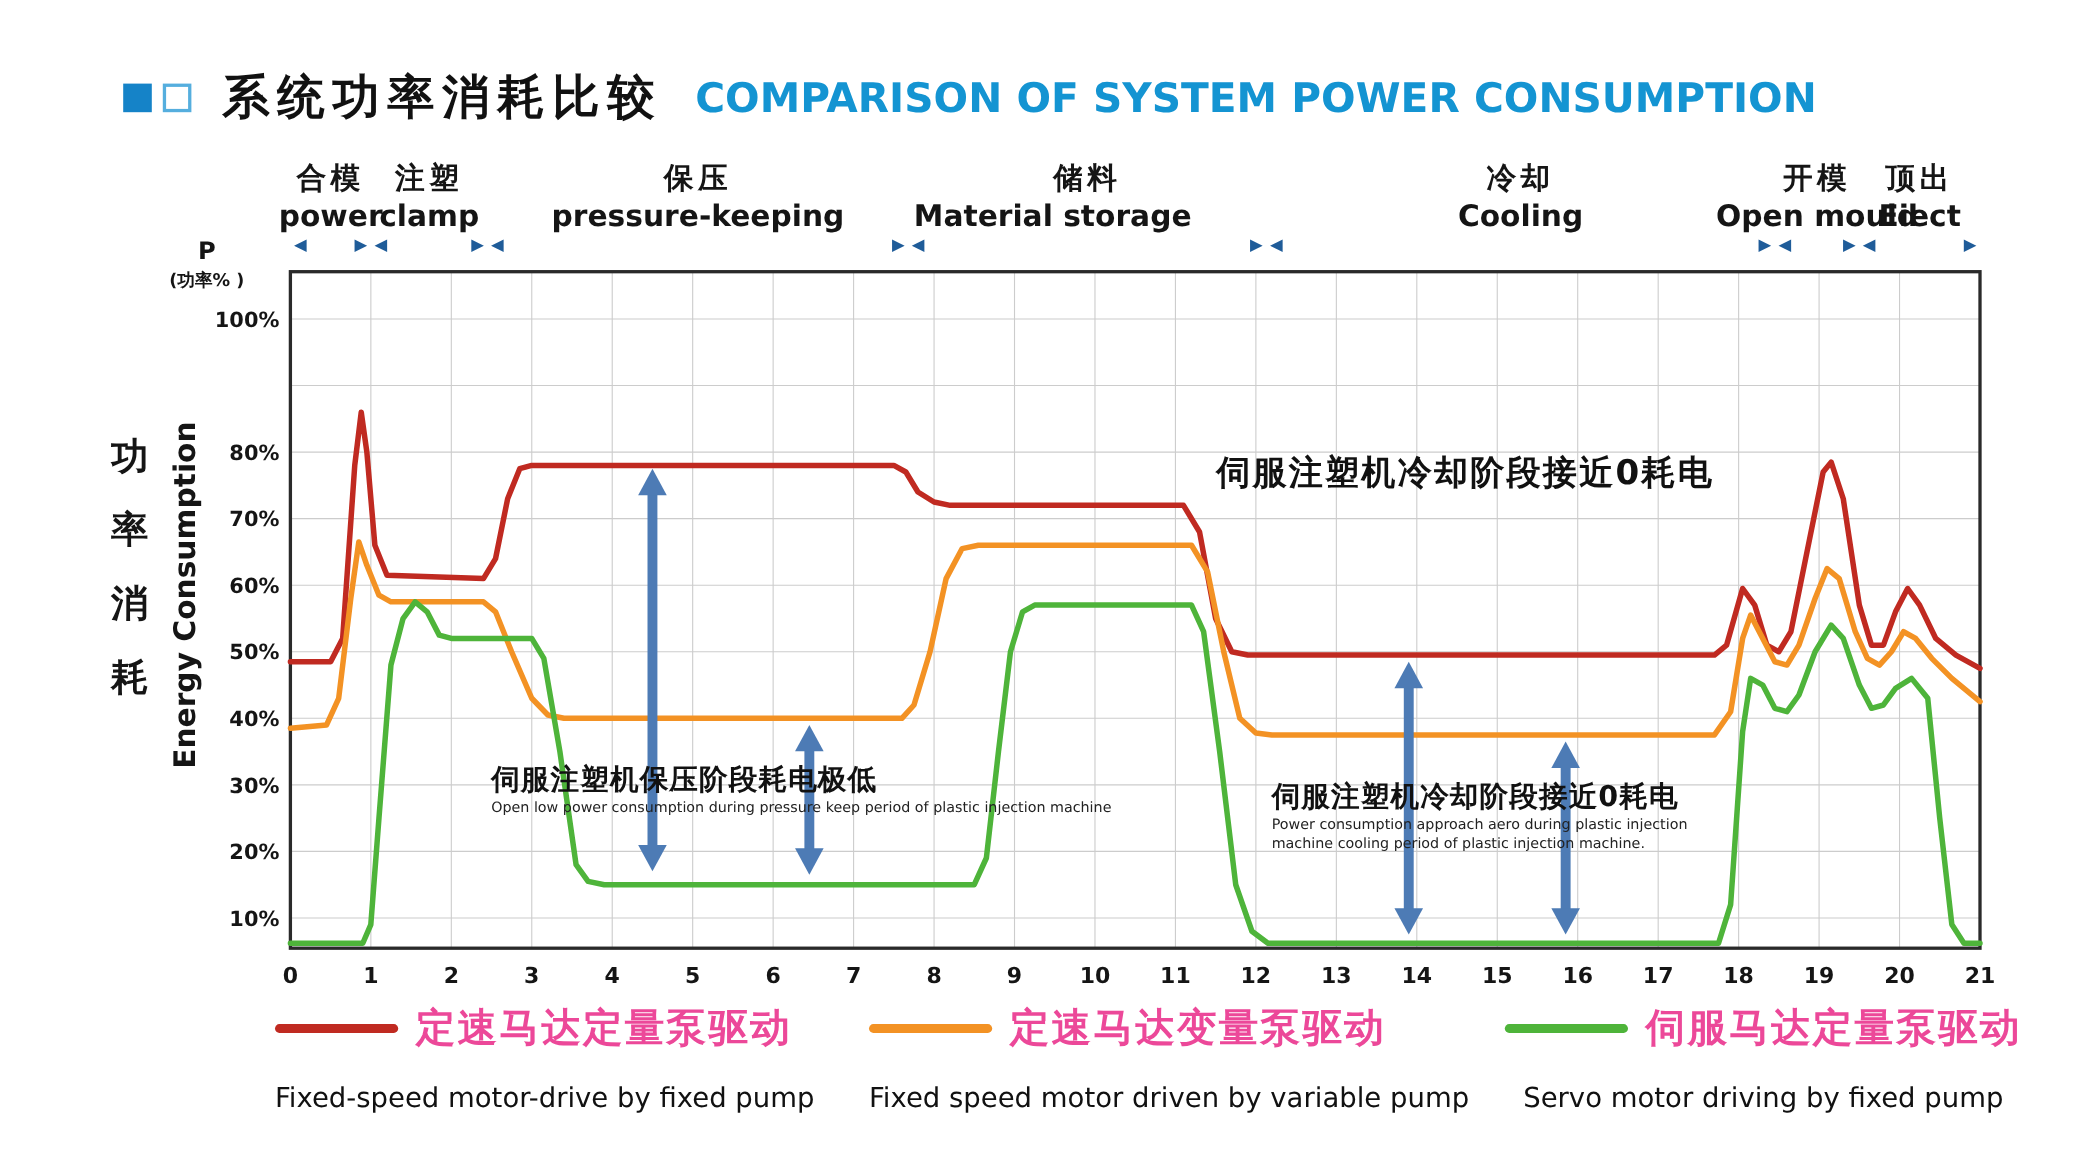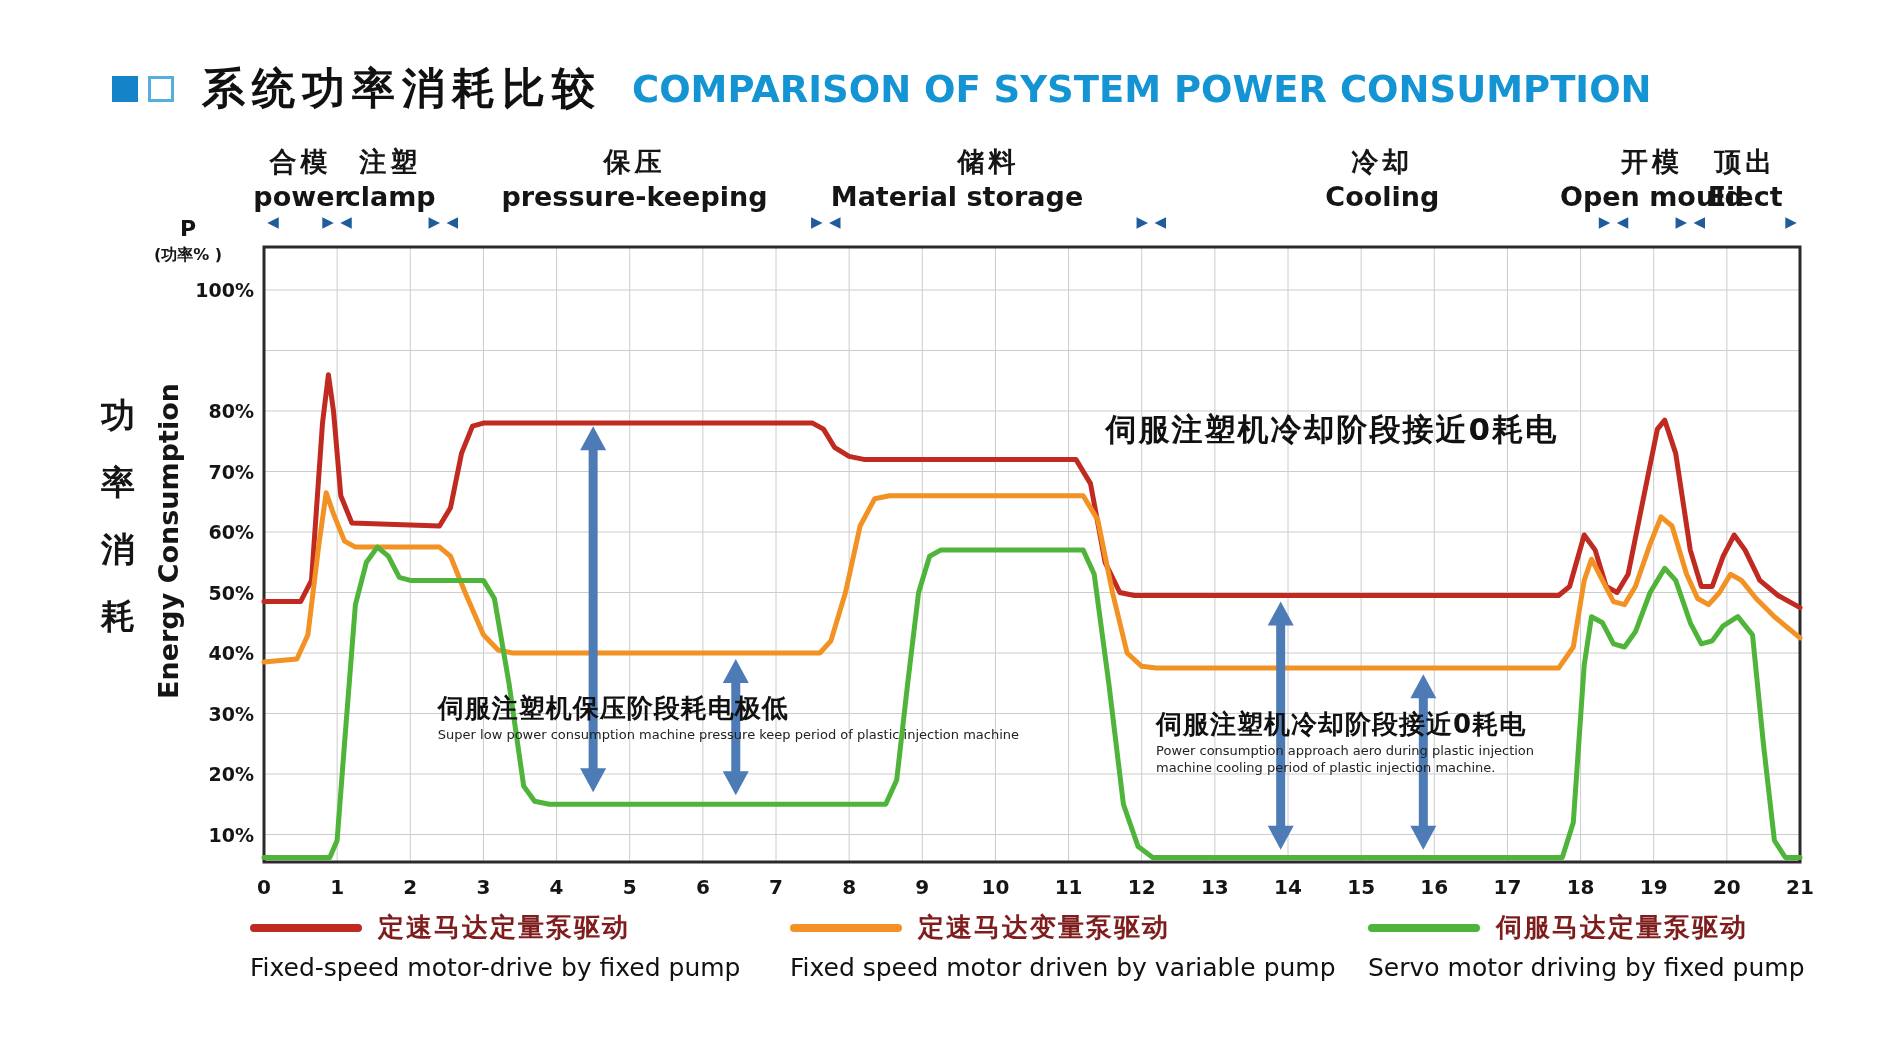--- a/index.html
+++ b/index.html
@@ -24,22 +24,22 @@
   .ph-cn{position:absolute;top:144px;transform:translateX(-50%);font-size:27px;font-weight:bold;letter-spacing:4px;white-space:nowrap}
   .ph-en{position:absolute;top:181px;transform:translateX(-50%);font-size:27px;font-weight:bold;white-space:nowrap}
   .ph-arrow{position:absolute;top:213px;transform:translateX(-50%);font-size:15px;color:#1f5c99;line-height:18px}
   .ann{position:absolute;transform:translate(-50%,-50%);white-space:nowrap;z-index:3}
   .ann-cn{font-weight:bold;font-size:26px;letter-spacing:1px;color:#111}
   .ann.headline .ann-cn{font-size:31px;letter-spacing:2px}
   .ann-en{font-size:13px;line-height:17px;font-weight:normal;color:#222}
   .legend-item{position:absolute;top:910px}
   .leg-row{display:flex;align-items:center}
   .leg-swatch{width:112px;height:8px;border-radius:4px;margin-right:16px}
-  .leg-cn{font-size:26px;font-weight:bold;letter-spacing:2px;white-space:nowrap;color:#7f1d1d}
-  .leg-en{margin-top:8px;font-size:25px;text-align:center;white-space:nowrap;color:#111}
+  .leg-cn{font-size:36px;font-weight:bold;letter-spacing:2px;white-space:nowrap;color:#ec4899}
+  .leg-en{margin-top:24px;font-size:25px;text-align:center;white-space:nowrap;color:#111}
   .ytick{font-family:"DejaVu Sans","Liberation Sans",sans-serif;font-size:19px;font-weight:bold;fill:#151515}
   .xtick{font-family:"DejaVu Sans","Liberation Sans",sans-serif;font-size:20px;font-weight:bold;fill:#151515}
 </style>
 </head>
 <body>
 
 <div id="header">
   <span class="sq sq-filled"></span>
   <span class="sq sq-outline"></span>
   <h1 id="title-cn">系统功率消耗比较</h1>
@@ -185,21 +185,21 @@
     <div class="ph-en" style="left: 1745.14px;">Eiect</div>
     <div class="ph-arrow" style="left: 1699.29px;">◀</div>
     <div class="ph-arrow" style="left: 1791px;">▶</div>
   </div>
 <div id="annotations">
     <div class="ann headline" style="left: 1331.89px; top: 430.36px;">
       <div class="ann-cn">伺服注塑机冷却阶段接近0耗电</div>
     </div>
     <div class="ann" style="left: 728.457px; top: 716.525px;">
       <div class="ann-cn">伺服注塑机保压阶段耗电极低</div>
-      <div class="ann-en">Super low power consumption machine pressure keep period of plastic injection machine</div>
+      <div class="ann-en">Open low power consumption during pressure keep period of plastic injection machine</div>
     </div>
     <div class="ann" style="left: 1345.05px; top: 740.725px;">
       <div class="ann-cn">伺服注塑机冷却阶段接近0耗电</div>
       <div class="ann-en">Power consumption approach aero during plastic injection</div>
       <div class="ann-en">machine cooling period of plastic injection machine.</div>
     </div>
   </div>
 <div id="legend">
     <div class="legend-item" style="left: 250px;">
       <div class="leg-row">

